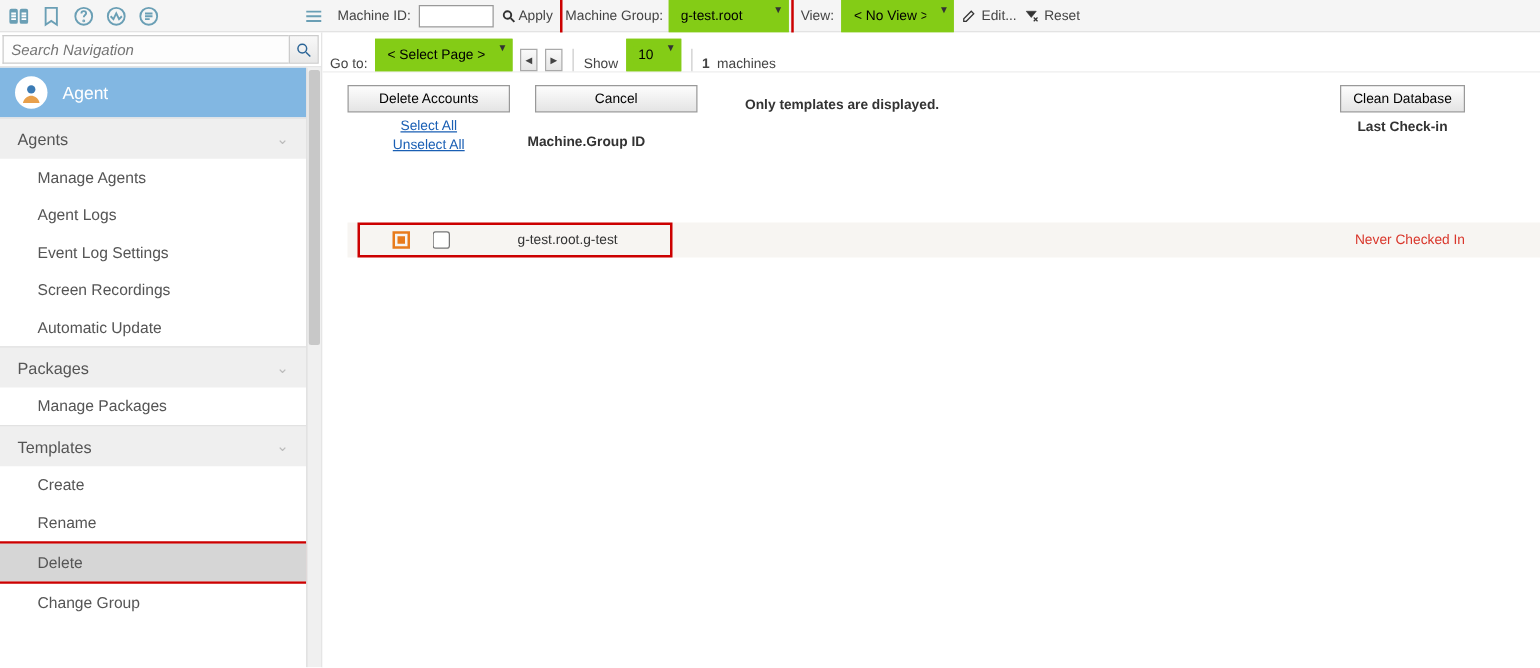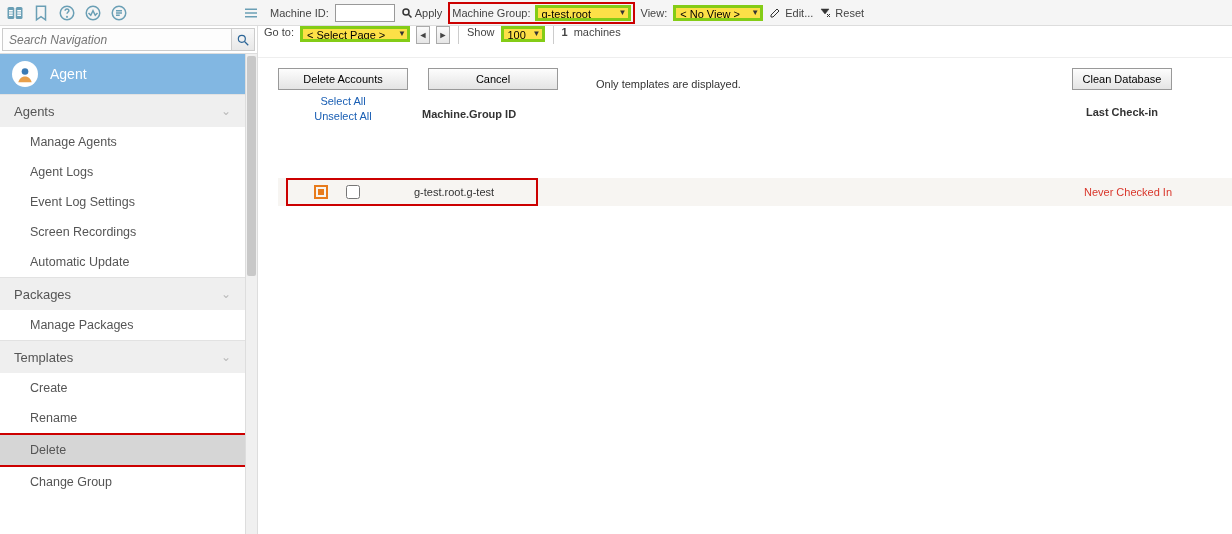--- a/index.html
+++ b/index.html
@@ -5,21 +5,21 @@
 *{box-sizing:border-box;margin:0;padding:0;font-family:Arial,Helvetica,sans-serif}
 body{font-size:12px;color:#333;background:#fff;width:1232px;height:534px;overflow:hidden;position:relative}
 .topbar{height:26px;background:#f5f5f5;border-bottom:1px solid #ddd;display:flex;align-items:center;padding:0 6px;gap:6px}
 .icon-cluster{display:flex;gap:8px;align-items:center}
 .iconbox{width:18px;height:18px;display:flex;align-items:center;justify-content:center;color:#6a9fb5;cursor:pointer}
 .iconbox svg{width:18px;height:18px;stroke:#6a9fb5;fill:none;stroke-width:2}
 .left-icons-group{width:258px;display:flex;align-items:center;gap:8px}
 .hamburger{margin-left:auto;margin-right:4px}
 .toolbar-label{font-size:11px;color:#444}
 .toolbar-input{height:18px;border:1px solid #999;font-size:11px;padding:0 2px}
-.toolbar-select{height:16px;border:3px solid #84cc16;font-size:11px;background:#fde047;padding:0 16px 0 4px;appearance:none;position:relative}
+.toolbar-select{height:26px;border:6px solid #84cc16;font-size:11px;background:#84cc16;padding:0 16px 0 4px;appearance:none;position:relative}
 .select-wrap{position:relative;display:inline-block}
 .select-wrap::after{content:"▼";position:absolute;right:4px;top:3px;font-size:8px;color:#333;pointer-events:none}
 .apply-btn{display:flex;align-items:center;gap:2px;cursor:pointer;font-size:11px;color:#444}
 .highlight-red{border:2px solid #c00;padding:1px 2px;display:flex;align-items:center;gap:4px}
 .edit-link{display:flex;align-items:center;gap:4px;font-size:11px;color:#444;cursor:pointer}
 .layout{display:flex;height:calc(534px - 26px)}
 .sidebar{width:258px;background:#fff;border-right:1px solid #ddd;display:flex;flex-direction:column}
 .searchbar{display:flex;border-bottom:1px solid #ddd;height:28px}
 .searchbar input{flex:1;border:1px solid #ccc;border-right:none;padding:0 6px;font-size:12px;font-style:italic;color:#404040;background:#fdfdfd;margin:2px 0 2px 2px}
 .searchbtn{width:24px;border:1px solid #ccc;background:linear-gradient(#f8f8f8,#e8e8e8);display:flex;align-items:center;justify-content:center;margin:2px 2px 2px 0;cursor:pointer}
@@ -30,33 +30,33 @@
 .scrollbar-thumb{position:absolute;right:1px;top:2px;width:9px;height:220px;background:#c8c8c8;border-radius:2px}
 .module-hdr{background:#82b7e2;color:#fff;height:40px;display:flex;align-items:center;padding:11px 12px;gap:12px;font-size:14px}
 .module-hdr .avatar{width:26px;height:26px;border-radius:50%;background:#fff;display:flex;align-items:center;justify-content:center}
 .module-hdr .avatar svg{width:20px;height:20px}
 .nav-section{background:#efefef;height:30px;display:flex;align-items:center;padding:16px 14px;font-size:13px;color:#555;cursor:pointer;border-top:1px solid #e2e2e2}
 .nav-section .chev{margin-left:auto;color:#bbb;font-size:12px}
 .nav-item{height:30px;display:flex;align-items:center;padding:0 14px 0 30px;font-size:12.5px;color:#555;cursor:pointer}
 .nav-item.active{background:#d6d6d6}
 .nav-hl{border:2px solid #c00;margin:0 -2px}
 .main{flex:1;background:#fff;position:relative}
-.filterbar{height:32px;display:flex;align-items:flex-start;gap:6px;padding:0 6px;font-size:11px;color:#444;border-bottom:1px solid #eee}
+.filterbar{height:32px;display:flex;align-items:flex-end;gap:6px;padding:0 6px;font-size:11px;color:#444;border-bottom:1px solid #eee}
 .pager-btn{width:14px;height:18px;border:1px solid #aaa;background:linear-gradient(#fafafa,#e6e6e6);font-size:9px;display:flex;align-items:center;justify-content:center;cursor:pointer}
 .sep{width:1px;height:18px;background:#ccc;margin:0 2px}
 .content{padding:10px 0 0 20px}
 .btnrow{display:flex;gap:20px;align-items:flex-end}
 .std-btn{min-width:130px;height:22px;border:1px solid #999;background:linear-gradient(#fdfdfd,#e4e4e4);font-size:11px;cursor:pointer}
 .hdr-row{display:flex;align-items:flex-start;margin-top:0}
 .linkcol{width:120px;text-align:center}
-.linkcol a{color:#1a5fb4;font-size:11px;cursor:pointer;display:block;line-height:15px}
+.linkcol a{color:#1a5fb4;text-decoration:underline;font-size:11px;cursor:pointer;display:block;line-height:15px}
 .col-title{font-size:11px;font-weight:bold;color:#333}
 .right-hdr{position:absolute;right:60px;top:42px;text-align:center}
 .right-hdr .std-btn{min-width:100px}
-.note{font-size:11px;font-weight:normal;color:#333;margin-left:18px}
+.note{font-size:11px;font-weight:bold;color:#333;margin-left:18px}
 .datarow{margin-top:54px;height:28px;background:#f7f5f2;display:flex;align-items:center;position:relative}
 .row-hl{position:absolute;left:8px;top:0;width:252px;height:28px;border:2px solid #c00;pointer-events:none}
 .status-ic{width:14px;height:14px;border:2px solid #e87b1c;margin-left:36px;display:flex;align-items:center;justify-content:center}
 .status-ic .inner{width:6px;height:6px;background:#e87b1c}
 .row-cb{margin-left:18px;width:14px;height:14px}
 .row-id{margin-left:54px;font-size:11px;color:#333}
 .row-status{margin-left:auto;margin-right:60px;font-size:11px;color:#d9372c}
 </style>
 </head>
 <body>
@@ -227,21 +227,21 @@
         <div class="linkcol" style="width:130px">
           <a>Select All</a>
           <a>Unselect All</a>
         </div>
         <div style="width:134px"></div>
         <span class="col-title" style="margin-left:-120px;margin-top:14px">Machine.Group ID</span>
       </div>
 
       <div class="right-hdr">
         <button class="std-btn">Clean Database</button>
-        <div class="col-title" style="margin-top:16px">Last Check-in</div>
+        <div class="col-title" style="margin-top:6px">Last Check-in</div>
       </div>
 
       <div class="datarow">
         <div class="row-hl"></div>
         <span class="status-ic">
             <span class="inner"></span>
           </span>
         <input type="checkbox" class="row-cb" style="">
         <span class="row-id">g-test.root.g-test</span>
         <span class="row-status">Never Checked In</span>

